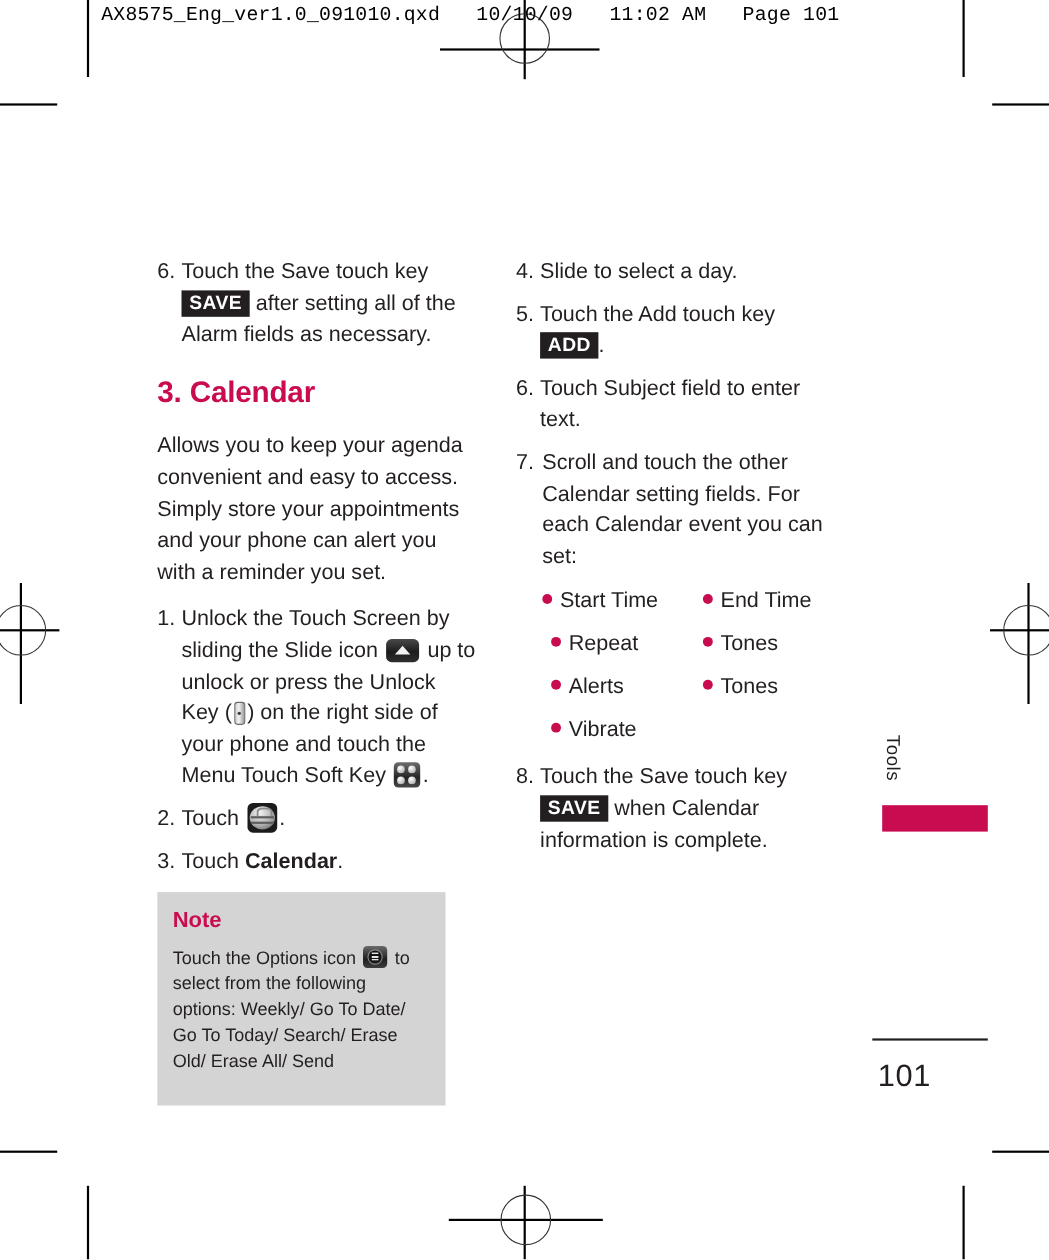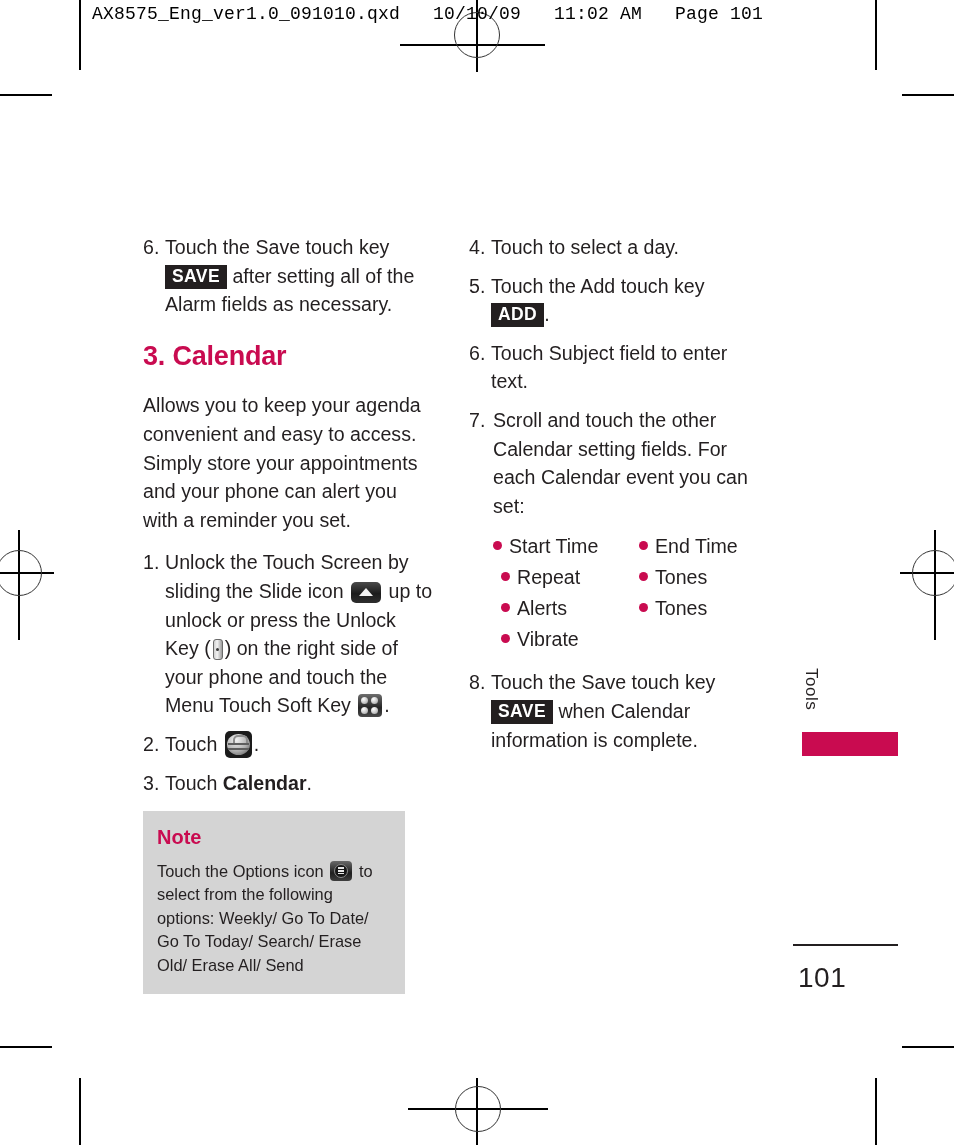--- a/index.html
+++ b/index.html
@@ -209,21 +209,21 @@
       linear-gradient(#e8e8e8 0 1.5px, transparent 1.5px 3px,
                       #e8e8e8 3px 4.5px, transparent 4.5px 5.5px,
                       #e8e8e8 5.5px 7px);
   }
 
   
   .bullets {
     margin: 12px 0 14px 24px;
     display: grid;
     grid-template-columns: 146px auto;
-    row-gap: 2px;
+    row-gap: 10px;
   }
   .bullet {
     display: flex;
     align-items: baseline;
     font-size: 19.6px;
     line-height: 29px;
   }
   .bullet .dot {
     flex: 0 0 auto;
     width: 9px; height: 9px;
@@ -232,21 +232,21 @@
     margin-right: 7px;
     position: relative;
     top: -3px;
   }
   .bullet.indent { padding-left: 8px; }
 
   
   .note {
     margin-top: 14px;
     background: #d4d4d4;
-    padding: 12px 14px 17px 14px;
+    padding: 12px 14px 28px 14px;
     width: 262px;
     box-sizing: border-box;
   }
   .note h3 {
     color: #c90b50;
     font-size: 20px;
     font-weight: bold;
     margin: 0 0 8px 0;
   }
   .note p {
@@ -363,21 +363,21 @@
       <p><span>Touch the Options icon</span>
         <span class="icon-inline ic-options"><span class="disc"></span></span>
         <span>to select from the following options: Weekly/ Go To Date/ Go To Today/ Search/ Erase Old/ Erase All/ Send</span></p>
     </div>
   </div>
 
   <div class="col col-right">
 
     <div class="step">
       <span class="step-num w1">4.</span>
-      <span class="step-body">Touch to select a day.</span>
+      <span class="step-body">Slide to select a day.</span>
     </div>
 
     <div class="step">
       <span class="step-num w1">5.</span>
       <span class="step-body"><span>Touch the Add touch key</span><br>
         <span class="keybadge">ADD</span><span>.</span></span>
     </div>
 
     <div class="step">
       <span class="step-num w1">6.</span>

